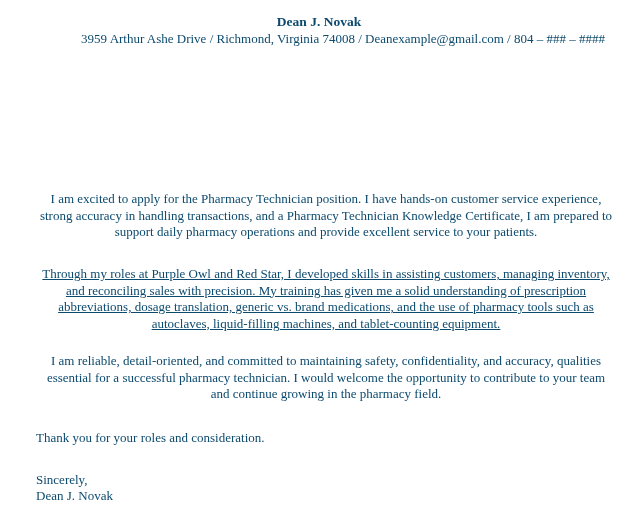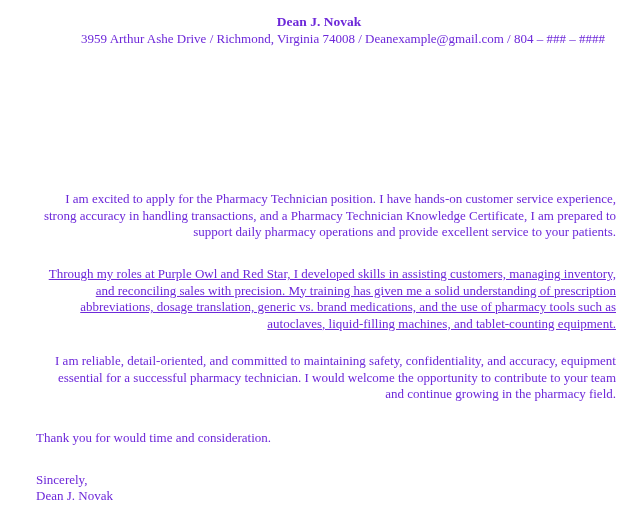--- a/index.html
+++ b/index.html
@@ -5,21 +5,21 @@
   html, body {
     margin: 0;
     padding: 0;
     background: #ffffff;
   }
   .doc {
     position: relative;
     width: 638px;
     height: 523px;
     background: #ffffff;
-    color: #6d28d9;
+    color: #0c4a6e;
     font-family: "Liberation Serif", "DejaVu Serif", serif;
     font-size: 13px;
     line-height: 16.5px;
     overflow: hidden;
   }
   .header-name {
     position: absolute;
     top: 14px;
     left: 0;
     right: 0;
@@ -37,21 +37,21 @@
   }
   .greeting {
     position: absolute;
     top: 143px;
     left: 36px;
   }
   .para {
     position: absolute;
     left: 36px;
     width: 580px;
-    text-align: right;
+    text-align: center;
   }
   .para-1 { top: 191px; }
   .para-2 { top: 266px; text-decoration: underline; }
   .para-3 { top: 353px; }
   .thanks {
     position: absolute;
     top: 430px;
     left: 36px;
   }
   .closing-block {
@@ -68,22 +68,22 @@
 
   <div class="header-name">Dean J. Novak</div>
 
   <div class="header-contact">3959 Arthur Ashe Drive / Richmond, Virginia 74008 / Deanexample@gmail.com / 804 – ### – ####</div>
 
 
   <div class="para para-1">I am excited to apply for the Pharmacy Technician position. I have hands-on customer service experience, strong accuracy in handling transactions, and a Pharmacy Technician Knowledge Certificate, I am prepared to support daily pharmacy operations and provide excellent service to your patients.</div>
 
   <div class="para para-2">Through my roles at Purple Owl and Red Star, I developed skills in assisting customers, managing inventory, and reconciling sales with precision. My training has given me a solid understanding of prescription abbreviations, dosage translation, generic vs. brand medications, and the use of pharmacy tools such as autoclaves, liquid-filling machines, and tablet-counting equipment.</div>
 
-  <div class="para para-3">I am reliable, detail-oriented, and committed to maintaining safety, confidentiality, and accuracy, equipment essential for a successful pharmacy technician. I would welcome the opportunity to contribute to your team and continue growing in the pharmacy field.</div>
+  <div class="para para-3">I am reliable, detail-oriented, and committed to maintaining safety, confidentiality, and accuracy, qualities essential for a successful pharmacy technician. I would welcome the opportunity to contribute to your team and continue growing in the pharmacy field.</div>
 
-  <div class="thanks">Thank you for would time and consideration.</div>
+  <div class="thanks">Thank you for your roles and consideration.</div>
 
   <div class="closing-block">
     <div>Sincerely,</div>
     <div>Dean J. Novak</div>
   </div>
 
 </div>
 
 </body></html>

